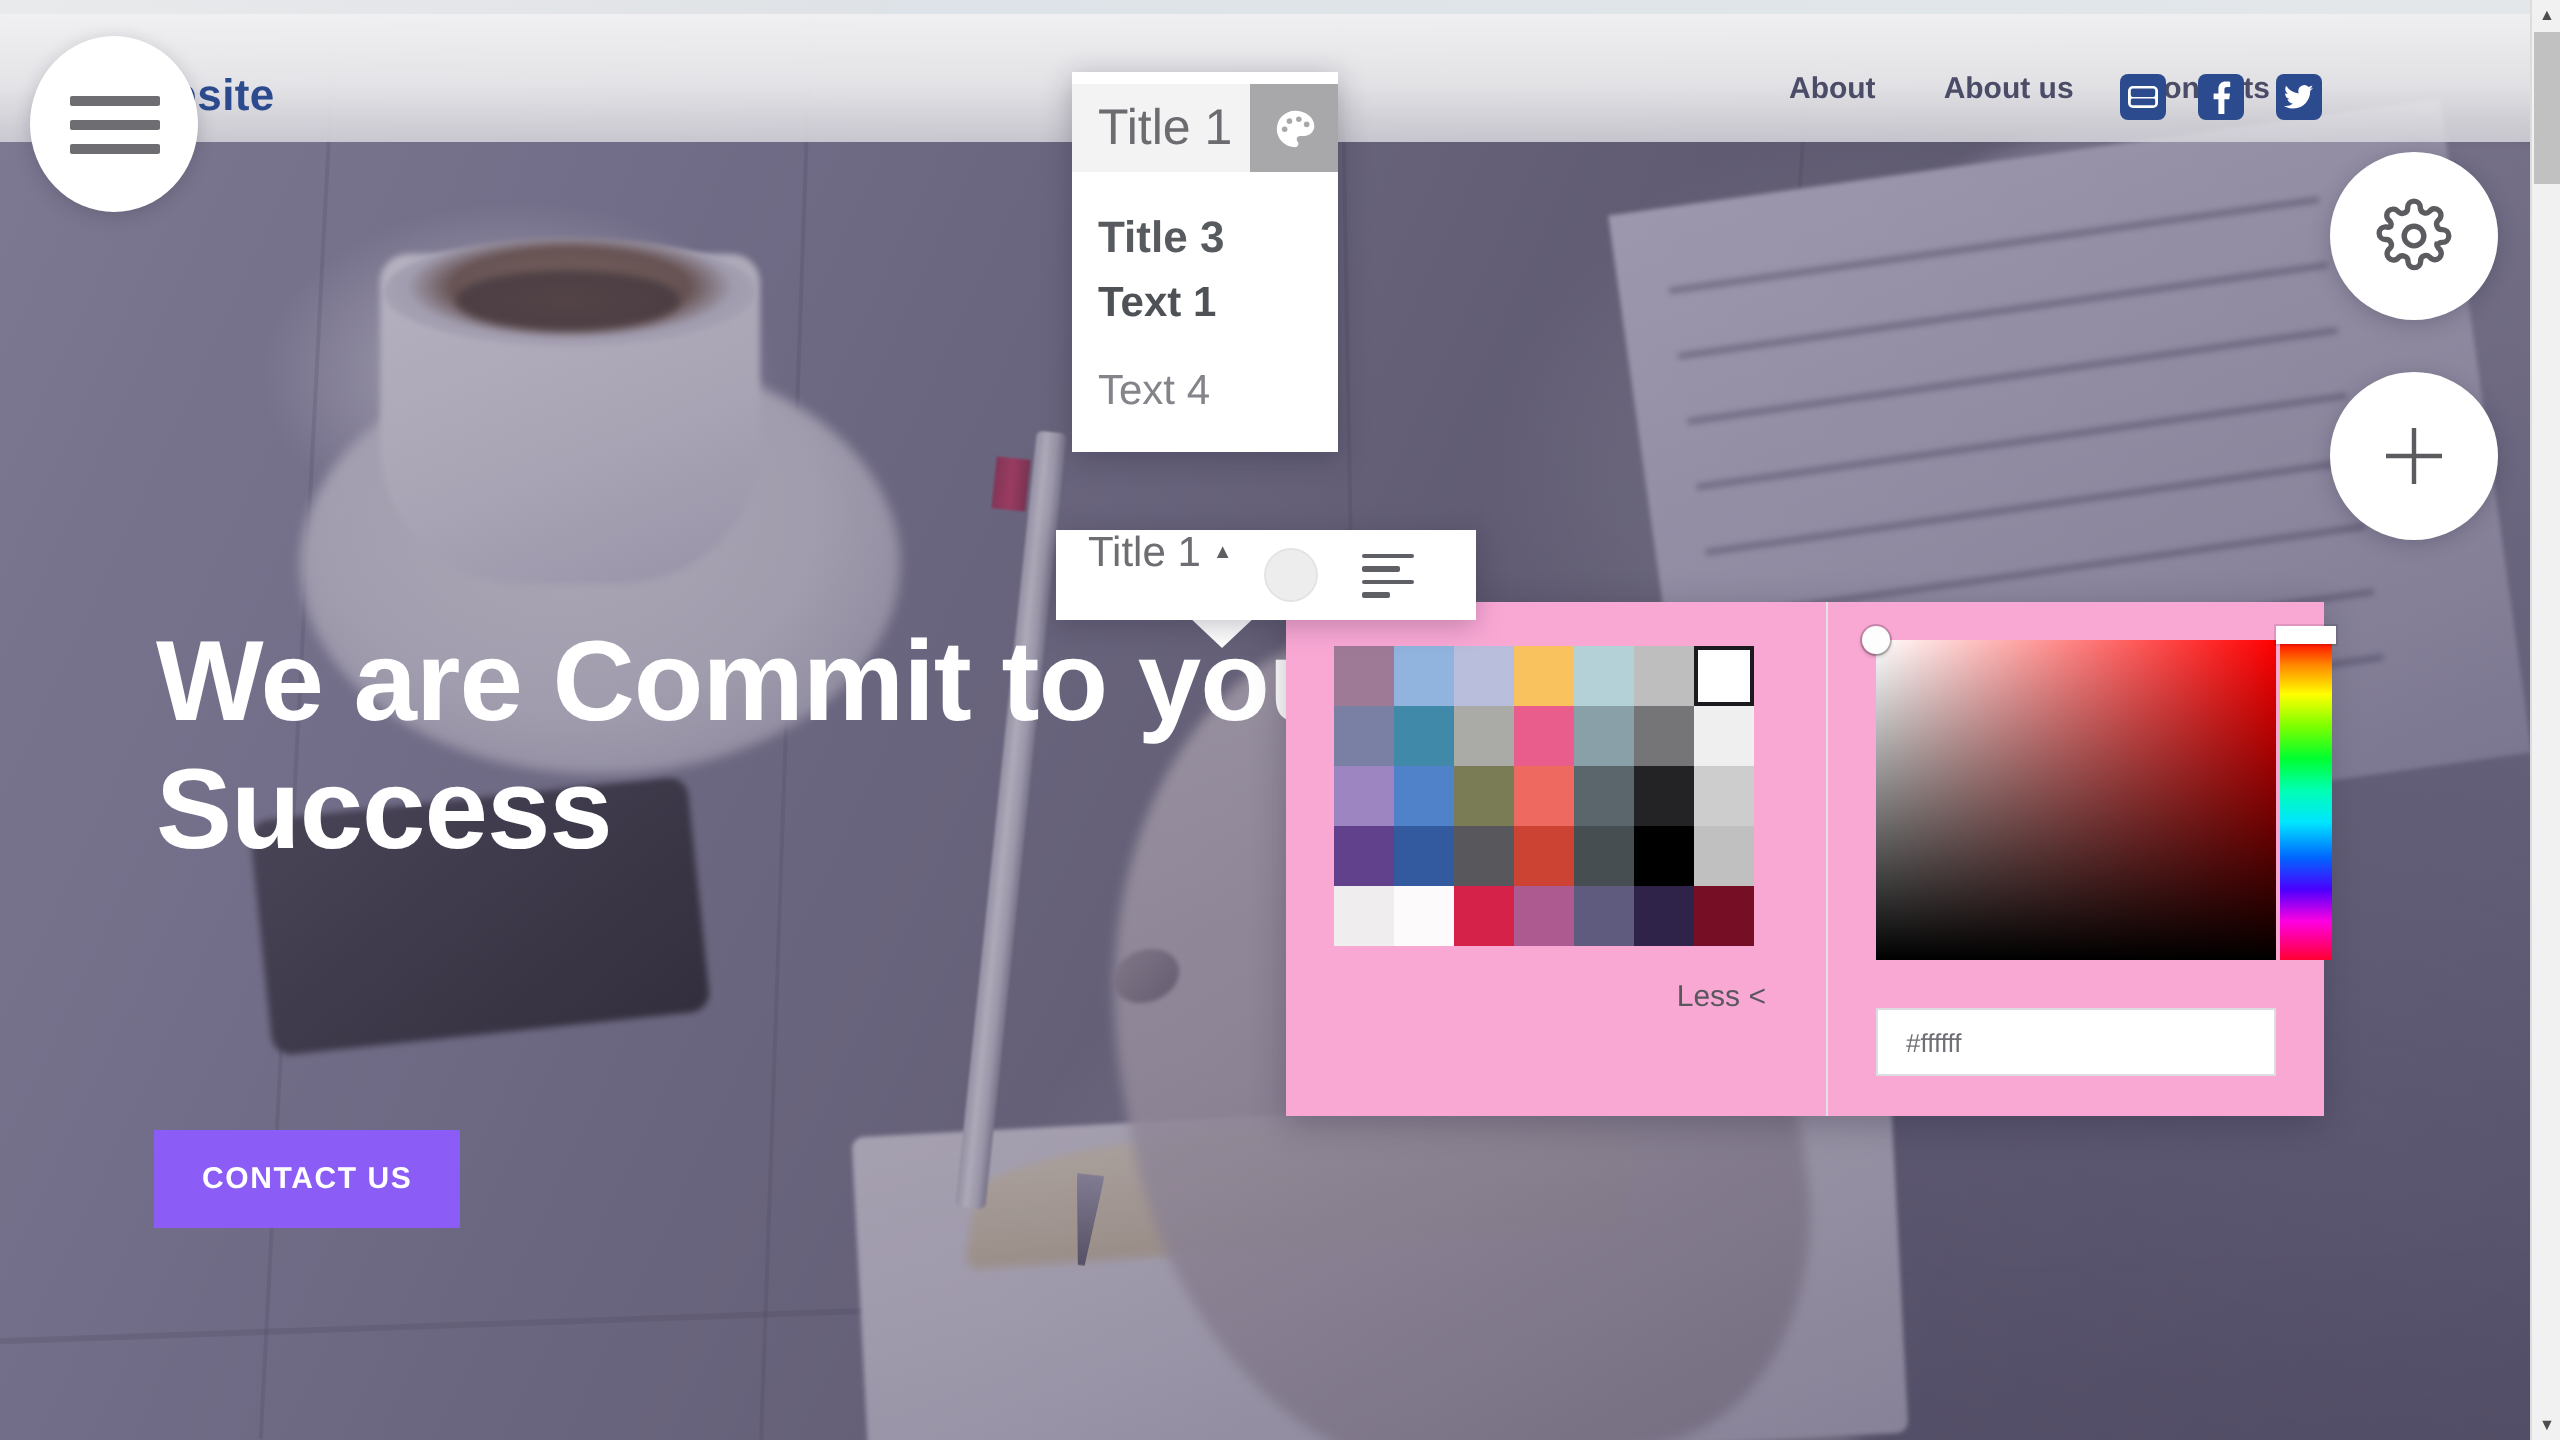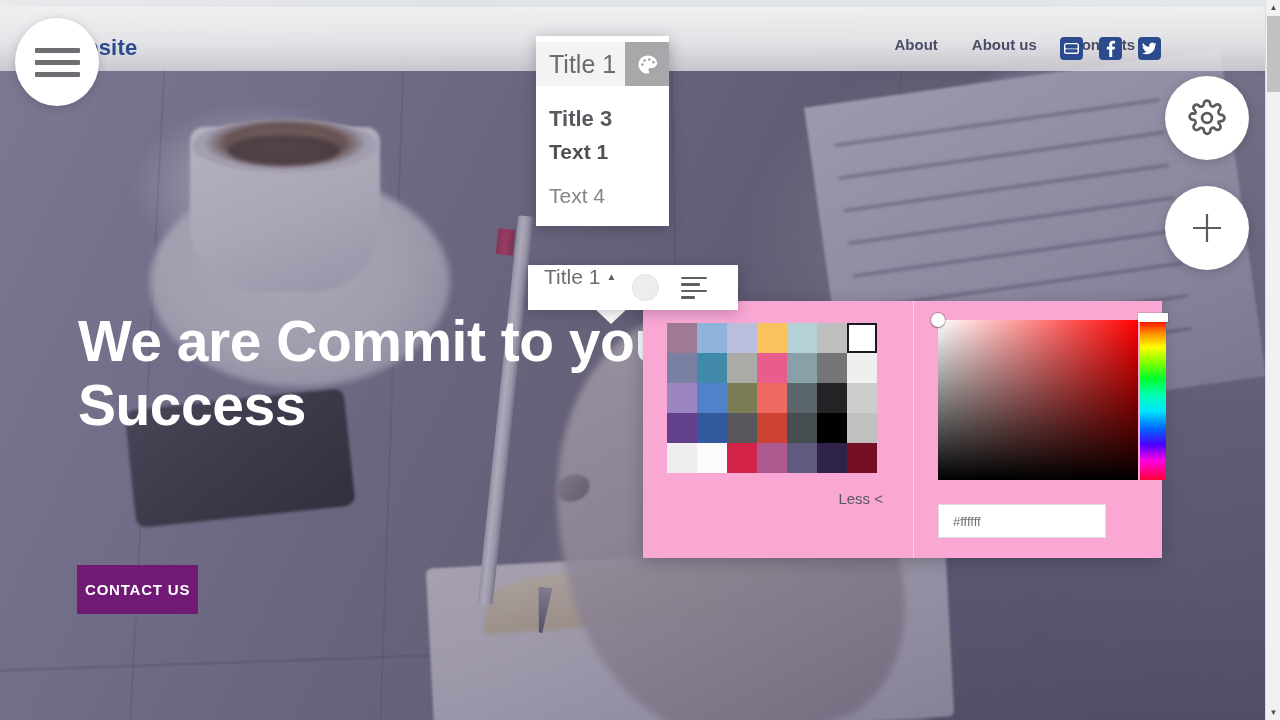--- a/index.html
+++ b/index.html
@@ -198,22 +198,22 @@
     position: absolute; left: 78px; top: 310px; width: 640px;
     font-size: 57px; line-height: 1.12; font-weight: 800; color: #ffffff;
     letter-spacing: -0.5px;
   }
   .hero-sub {
     position: absolute; left: 78px; top: 466px; width: 480px;
     font-size: 21px; line-height: 1.45; color: #ffffff; font-weight: 400;
   }
   .cta {
     position: absolute; left: 77px; top: 565px;
-    padding: 16px 8px;
-    background: #701a75; color: #ffffff;
+    padding: 16px 24px;
+    background: #8b5cf6; color: #ffffff;
     font-size: 15px; font-weight: 700; letter-spacing: .8px;
     border: none; cursor: pointer; font-family: inherit;
   }
 
   
   .round-btn {
     position: absolute; width: 84px; height: 84px; border-radius: 50%;
     background: #ffffff;
     box-shadow: 0 2px 10px rgba(40,35,60,0.26);
     display: flex; align-items: center; justify-content: center;
@@ -328,21 +328,21 @@
       #ff0000 0%, #ff8a00 8%, #ffff00 17%, #7cff00 27%,
       #00ff2f 37%, #00ffb3 47%, #00e5ff 57%, #0066ff 68%,
       #4b00ff 78%, #ff00e1 88%, #ff0033 100%);
     cursor: pointer;
   }
   .hue-cursor {
     position: absolute; left: 224px; top: 12px; width: 30px; height: 9px;
     background: #ffffff; box-shadow: 0 0 0 1px rgba(0,0,0,0.10);
   }
   .hex-field {
-    position: absolute; left: 24px; top: 203px; width: 168px; height: 34px;
+    position: absolute; left: 24px; top: 203px; width: 200px; height: 34px;
     border: 1px solid #dcdce1; background: #ffffff;
     font-family: inherit; font-size: 13px; color: #6f6f76;
     padding: 0 14px; outline: none;
   }
 
   
   .scrollbar {
     position: absolute; right: 0; top: 0; width: 15px; height: 720px;
     background: #f1f1f1; border-left: 1px solid #dcdcdc;
     z-index: 60;

